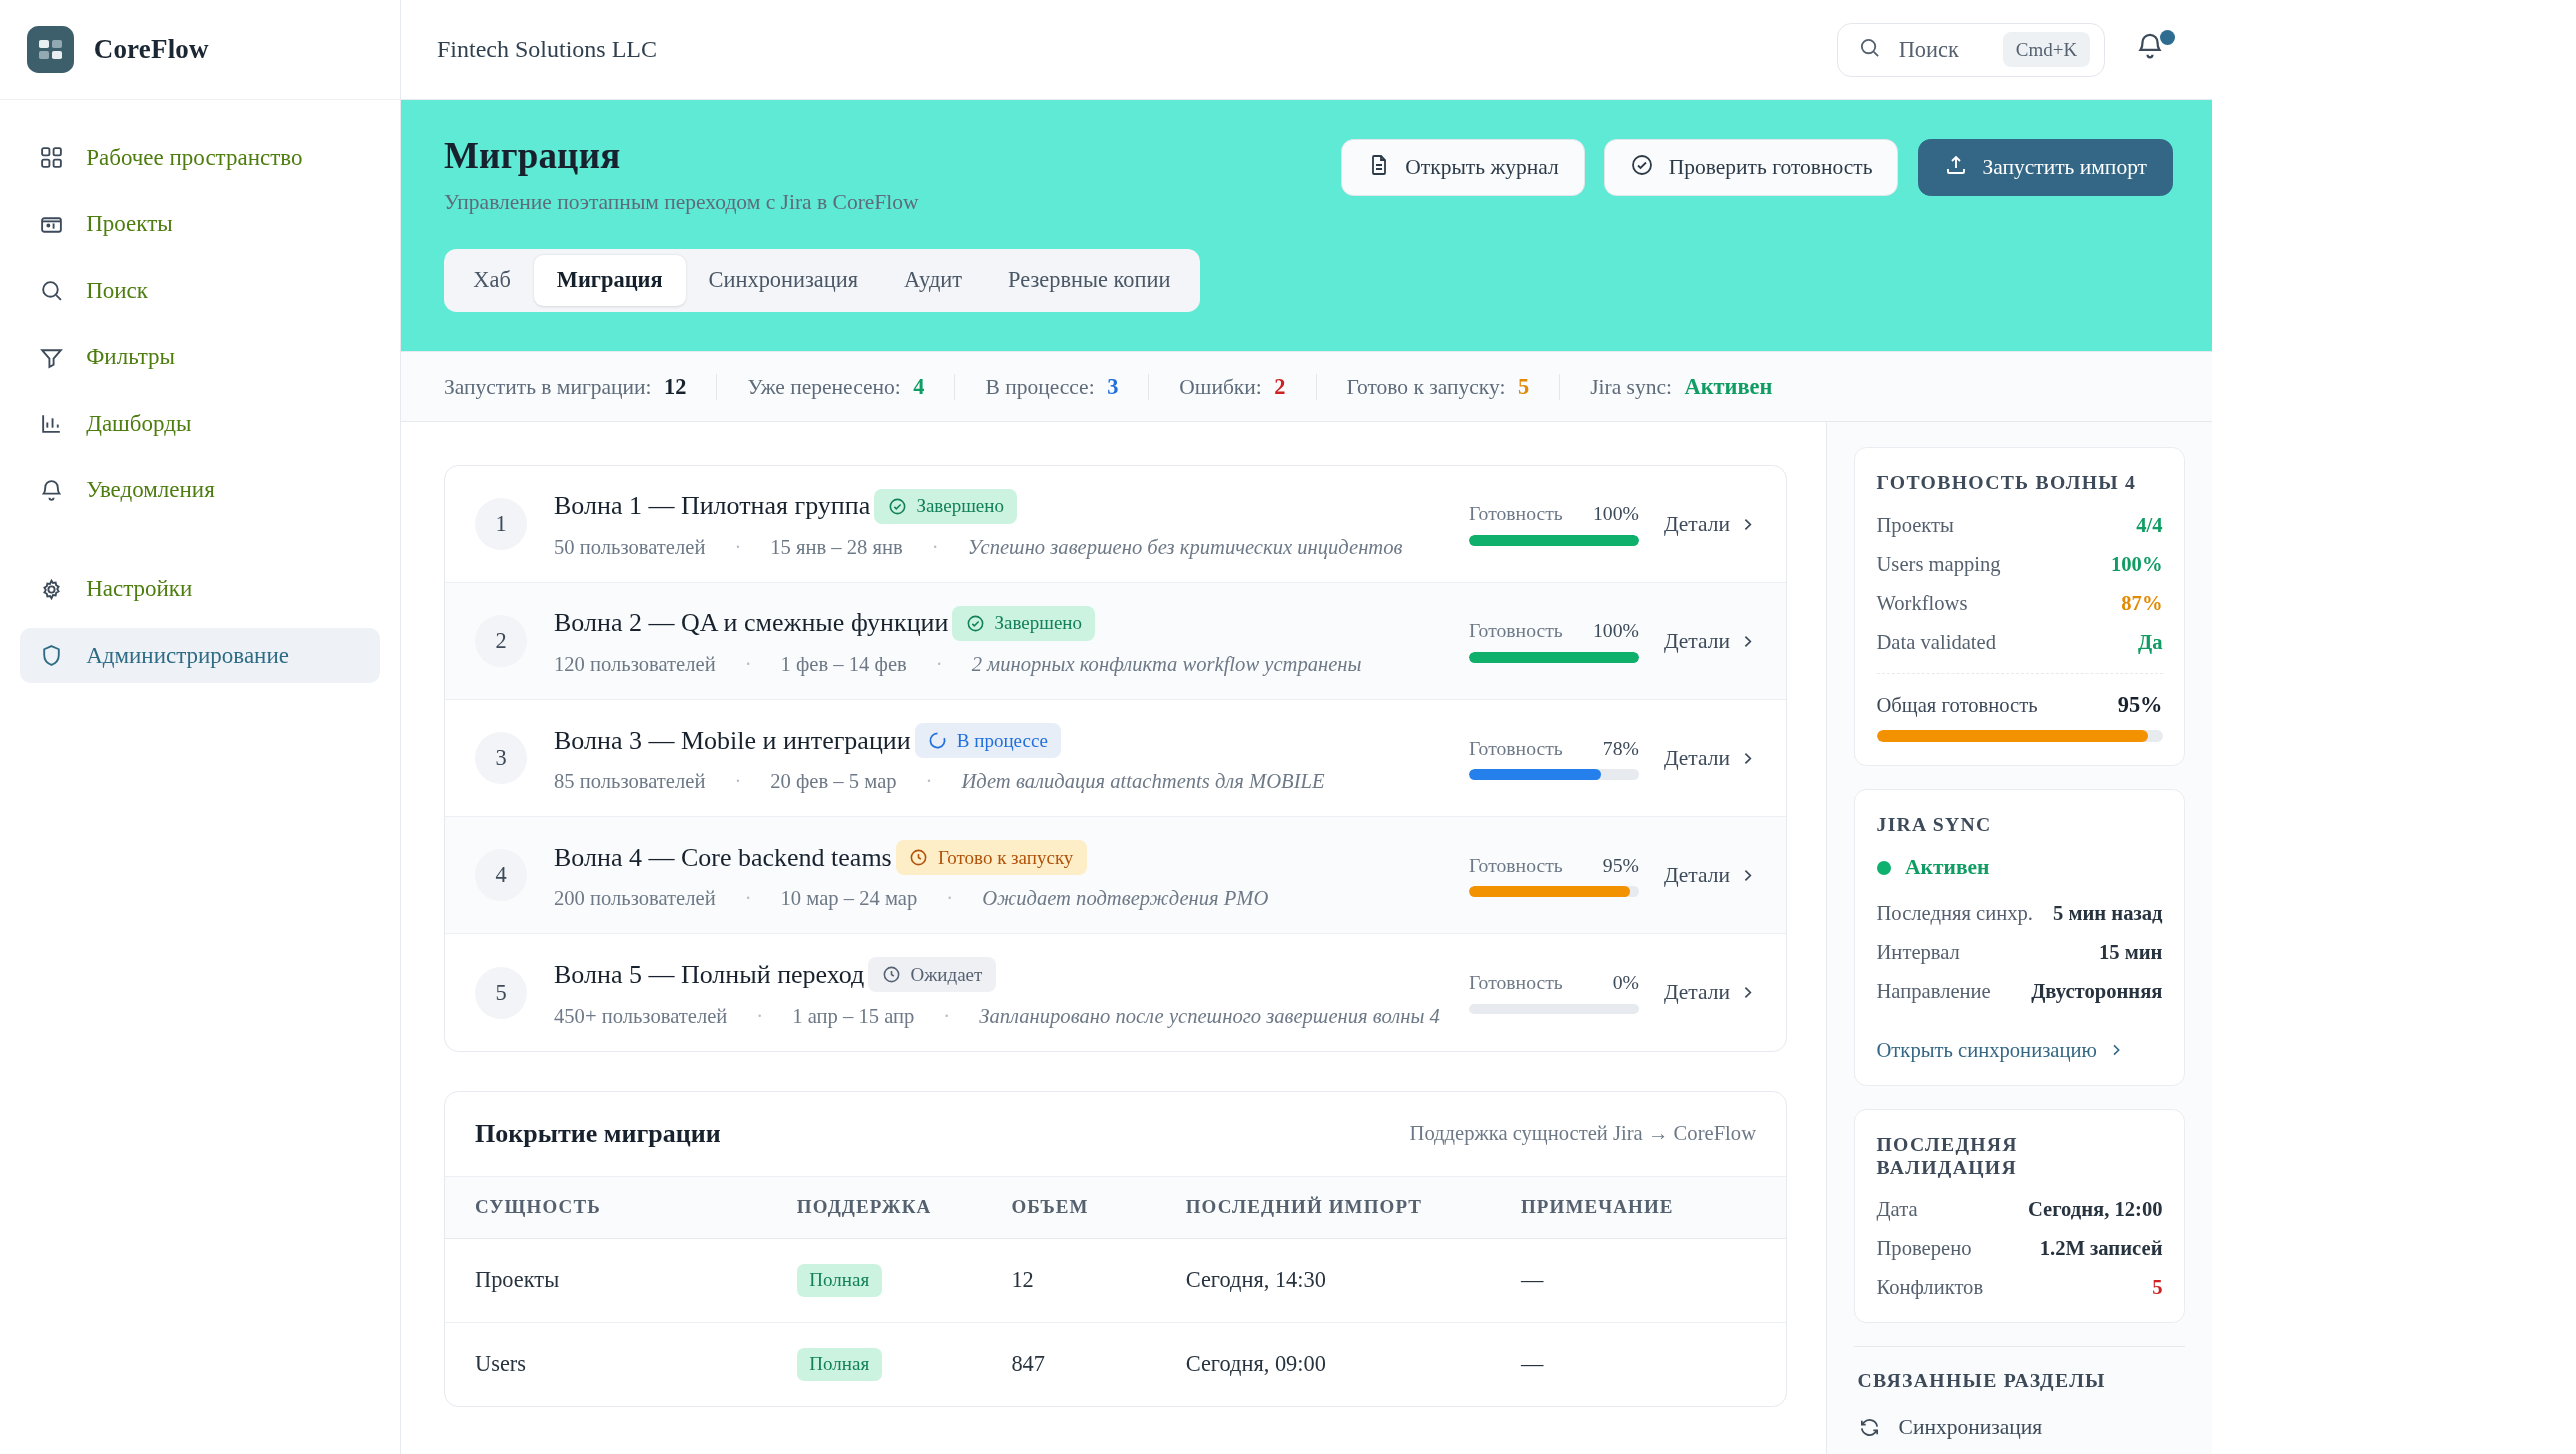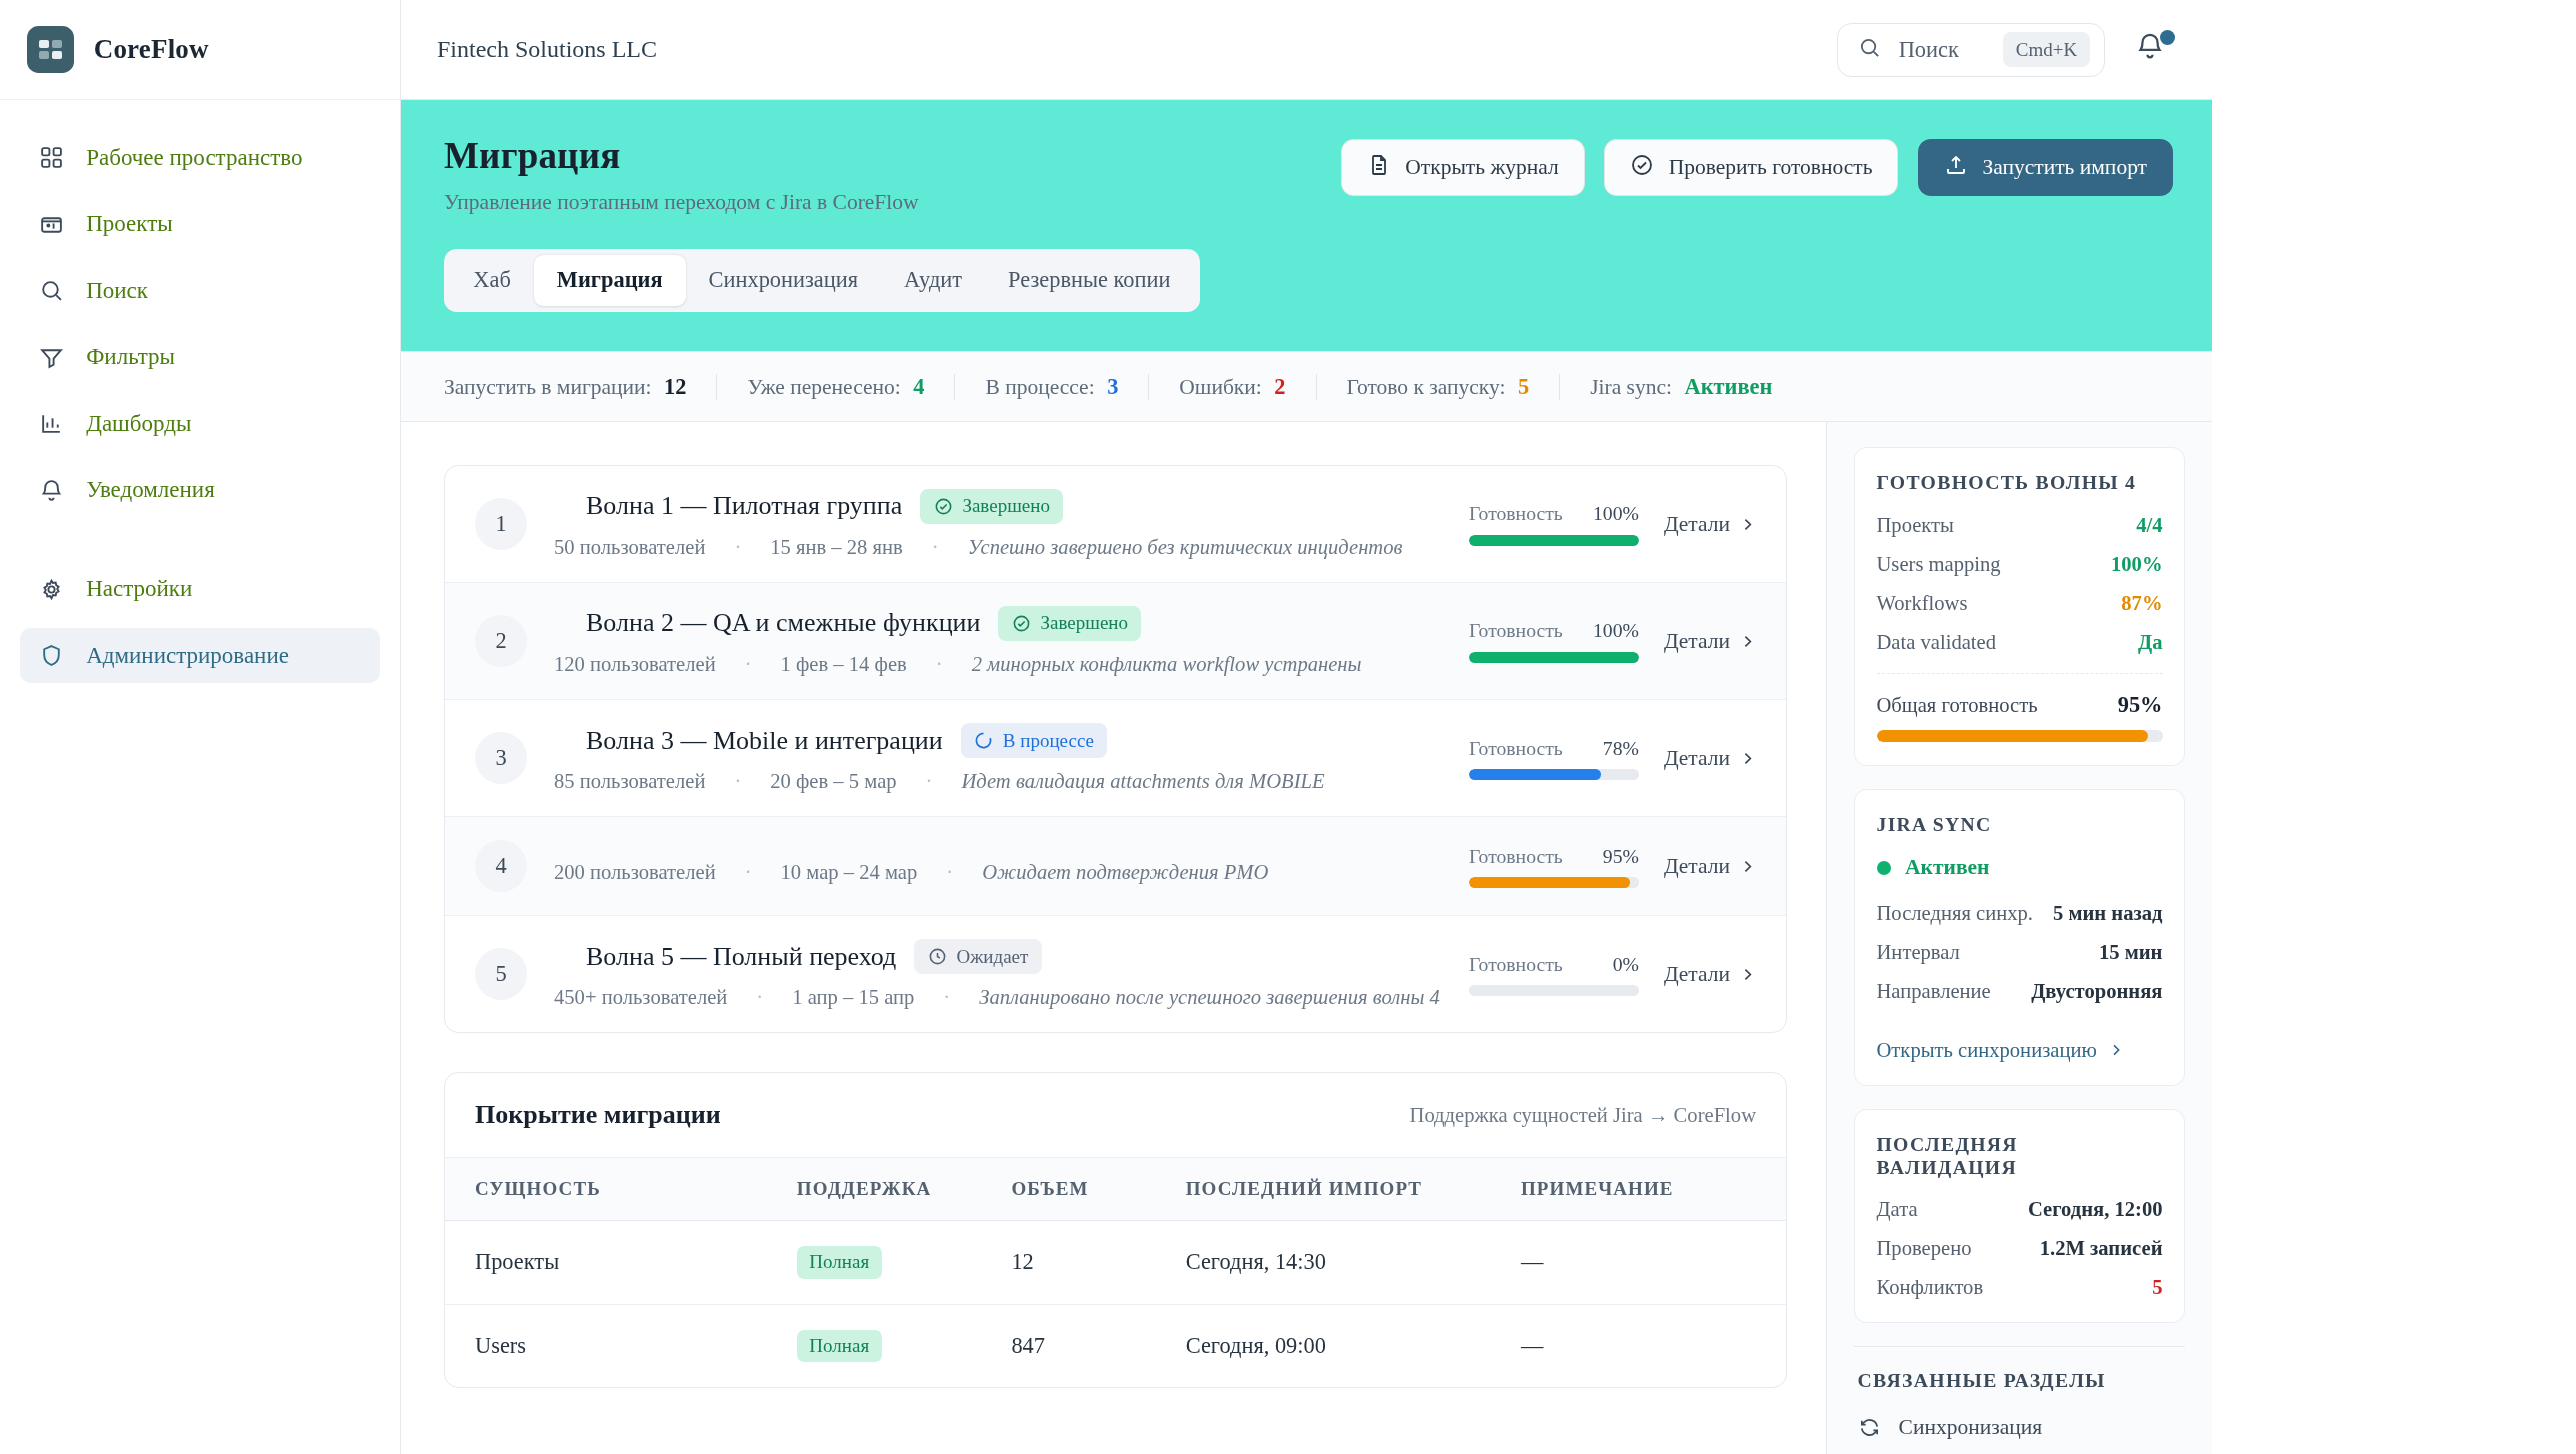--- a/index.html
+++ b/index.html
@@ -148,21 +148,21 @@
   }
   .wave:last-child { border-bottom: none; }
   .wave.alt { background: #fafbfc; }
   .wave-num {
     width: 52px; height: 52px; flex: 0 0 52px; border-radius: 50%;
     background: #f2f4f7; color: #3d4a59;
     display: flex; align-items: center; justify-content: center;
     font-size: 22.4px;
   }
   .wave-body { flex: 1 1 auto; min-width: 0; }
-  .wave-title-row { display: flex; align-items: center; gap: 18px; margin-left: 32px; }
+  .wave-title-row { display: flex; align-items: center; gap: 4px; }
   .wave-title { font-size: 26px; color: #17222e; white-space: nowrap; }
   .badge {
     display: inline-flex; align-items: center; gap: 9.8px;
     font-size: 19px; border-radius: 8px; padding: 6.3px 13.4px; white-space: nowrap;
   }
   .badge svg { width: 19px; height: 19px; }
   .badge.done  { background: #ccf3df; color: #12805a; }
   .badge.prog  { background: #e7eef7; color: #1f6fdc; }
   .badge.ready { background: #fdeec8; color: #b1520b; }
   .badge.wait  { background: #eef0f3; color: #566273; }
@@ -561,20 +561,30 @@
                 <svg viewBox="0 0 24 24" fill="none" stroke="#3d4a59" stroke-width="2.4">
                     <path d="M9 5l7 7-7 7"></path>
                   </svg>
               </div>
             </div>
           </div>
 
           <div class="wave alt">
             <div class="wave-num">4</div>
             <div class="wave-body">
+              <div class="wave-title-row">
+                <span class="wave-title">Волна 4 — Core backend teams</span>
+                <span class="badge ready">
+                  <svg viewBox="0 0 24 24" fill="none" stroke="#b1520b" stroke-width="2">
+                      <circle cx="12" cy="12" r="9"></circle>
+                      <path d="M12 7.5V12l3 2"></path>
+                    </svg>
+                  <span>Готово к запуску</span>
+                </span>
+              </div>
               <div class="wave-meta">
                 <span>200 пользователей</span>
                 <span class="sep">·</span>
                 <span>10 мар – 24 мар</span>
                 <span class="sep">·</span>
                 <span class="note">Ожидает подтверждения PMO</span>
               </div>
             </div>
             <div class="wave-right">
               <div class="prog-wrap">

